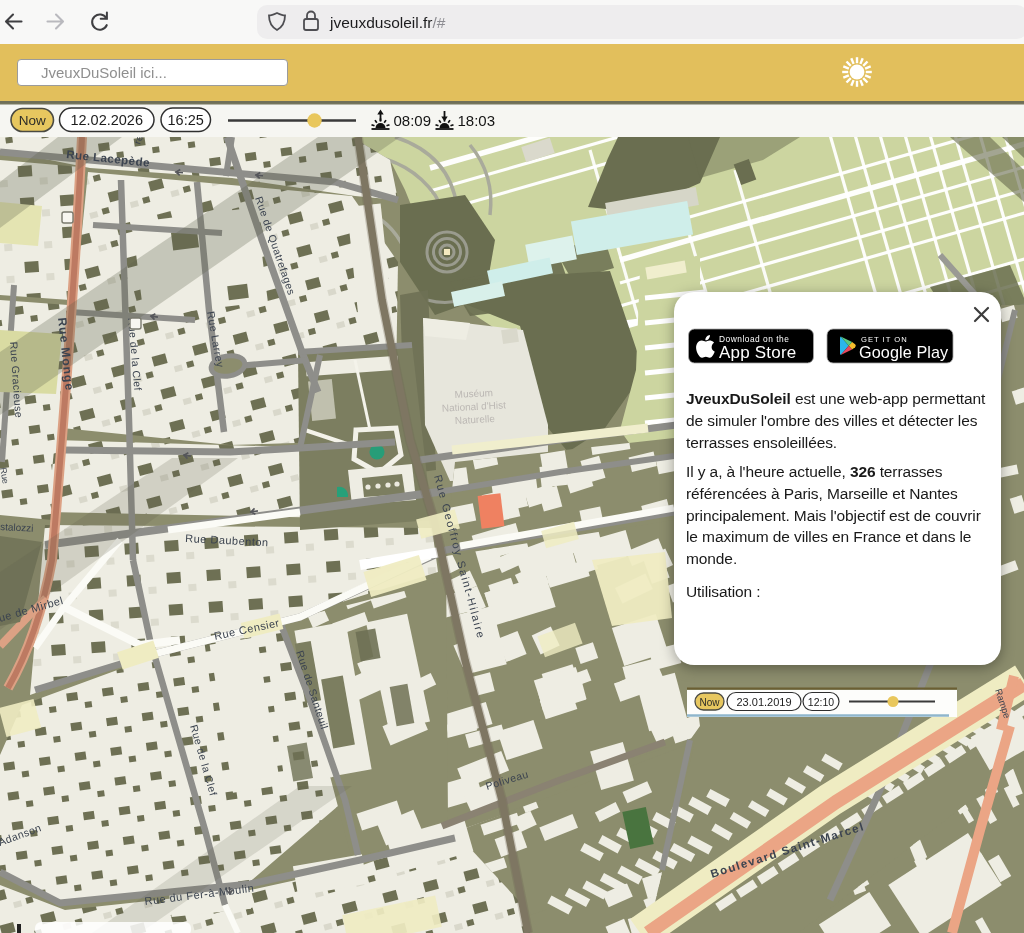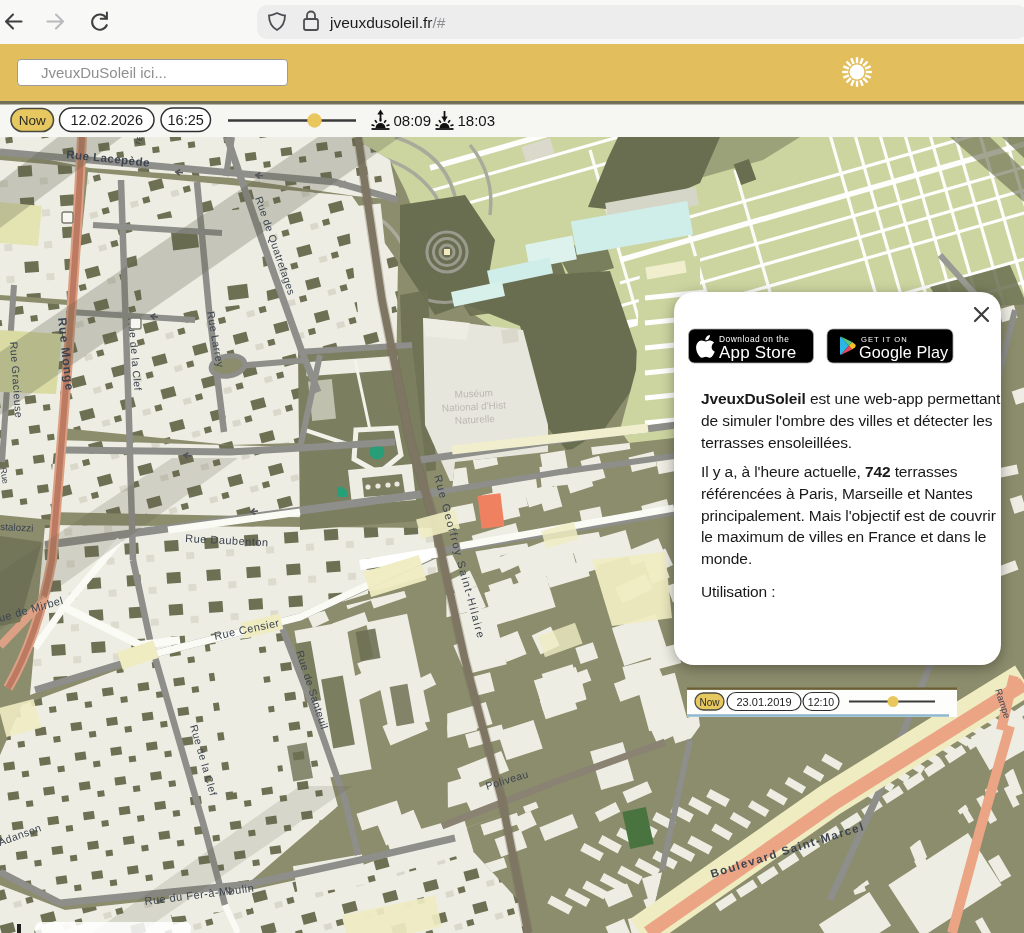--- a/index.html
+++ b/index.html
@@ -1,19 +1,19 @@
 <!DOCTYPE html>
 <html><head><meta charset="utf-8"><style>
 *{margin:0;padding:0;box-sizing:border-box}
 html,body{width:1024px;height:933px;overflow:hidden;font-family:"Liberation Sans",sans-serif;background:#fff}
 #stage{position:relative;width:1024px;height:933px}
 #header{position:absolute;top:44px;left:0;width:1024px;height:59px;background:#e2bf5c;border-bottom:2px solid #6f6f58}
 #search{position:absolute;top:15px;left:17px;width:271px;height:27px;background:#fff;border:1px solid #9b9b9b;border-radius:4px;font-size:15px;color:#8f8f8f;line-height:25px;padding-left:23px}
 #popup{position:absolute;left:674px;top:292px;width:327px;height:373px;background:#fff;border-radius:20px;box-shadow:0 3px 14px rgba(0,0,0,.35)}
-.ptext{position:absolute;left:27px;width:302px;font-size:15.5px;line-height:21.8px;color:#191919;letter-spacing:-0.1px}
+.ptext{position:absolute;left:12px;width:302px;font-size:15.5px;line-height:21.8px;color:#191919;letter-spacing:-0.1px}
 #minibar{position:absolute;left:13px;top:395px;width:270px}
 </style></head><body>
 <div id="stage">
 <svg width="1024" height="933" viewBox="0 0 1024 933" style="position:absolute;top:0;left:0">
 <defs>
 <pattern id="ct0" width="36" height="30" patternUnits="userSpaceOnUse" patternTransform="rotate(-8)">
  <rect width="36" height="30" fill="#eeede3"></rect>
  <rect x="5" y="6" width="11" height="8" fill="#6e7054"></rect>
  <rect x="22" y="17" width="7" height="6" fill="#6e7054"></rect>
 </pattern>
@@ -587,21 +587,21 @@
   <g transform="translate(840,336) scale(0.92)">
 <path d="M0.8 0.6 L9.5 10.6 0.8 20.6 C0.3 20.2 0 19.5 0 18.7 V2.5 C0 1.7 0.3 1.0 0.8 0.6 Z" fill="#2bb6ea"></path>
 <path d="M9.5 10.6 L13.1 6.5 16.4 9.1 C17.4 9.9 17.4 11.3 16.4 12.1 L13.1 14.7 Z" fill="#f5bc2c"></path>
 <path d="M0.8 0.6 L13.1 6.5 9.5 10.6 Z" fill="#5bc87e"></path>
 <path d="M9.5 10.6 L13.1 14.7 0.8 20.6 Z" fill="#e8485e"></path>
 </g>
   <text x="861" y="341.5" fill="#fff" style="font-family:&quot;Liberation Sans&quot;,sans-serif;font-size:7.6px;letter-spacing:1px">GET IT ON</text>
   <text x="859" y="357.5" fill="#fff" style="font-family:&quot;Liberation Sans&quot;,sans-serif;font-size:16.2px;letter-spacing:0.1px">Google Play</text>
  </svg>
  <div class="ptext" style="top:96px"><b>JveuxDuSoleil</b> est une web-app permettant<br>de simuler l'ombre des villes et détecter les<br>terrasses ensoleillées.</div>
- <div class="ptext" style="top:169px">Il y a, à l'heure actuelle, <b>742</b> terrasses<br>référencées à Paris, Marseille et Nantes<br>principalement. Mais l'objectif est de couvrir<br>le maximum de villes en France et dans le<br>monde.</div>
+ <div class="ptext" style="top:169px">Il y a, à l'heure actuelle, <b>326</b> terrasses<br>référencées à Paris, Marseille et Nantes<br>principalement. Mais l'objectif est de couvrir<br>le maximum de villes en France et dans le<br>monde.</div>
  <div class="ptext" style="top:289px;font-weight:normal">Utilisation :</div>
  <div id="minibar">
   <svg width="285" height="38" viewBox="0 0 285 38">
    <line x1="0" y1="1.5" x2="270" y2="1.5" stroke="#6b5f33" stroke-width="2.2"></line>
    <rect x="0" y="3" width="270" height="27" fill="#fdfdfb"></rect>
    <rect x="8" y="6" width="29" height="17" rx="8.5" fill="#e7c75f" stroke="#4a4a42" stroke-width="1.3"></rect>
    <text x="22.5" y="18.5" text-anchor="middle" style="font-family:&quot;Liberation Sans&quot;,sans-serif;font-size:10px" fill="#2c2c28">Now</text>
    <rect x="40" y="5.5" width="74" height="18" rx="9" fill="#fff" stroke="#2f2f2f" stroke-width="1.2"></rect>
    <text x="77" y="18.8" text-anchor="middle" style="font-family:&quot;Liberation Sans&quot;,sans-serif;font-size:11px" fill="#1c1c1c">23.01.2019</text>
    <rect x="116" y="5.5" width="36" height="18" rx="9" fill="#fff" stroke="#2f2f2f" stroke-width="1.2"></rect>

